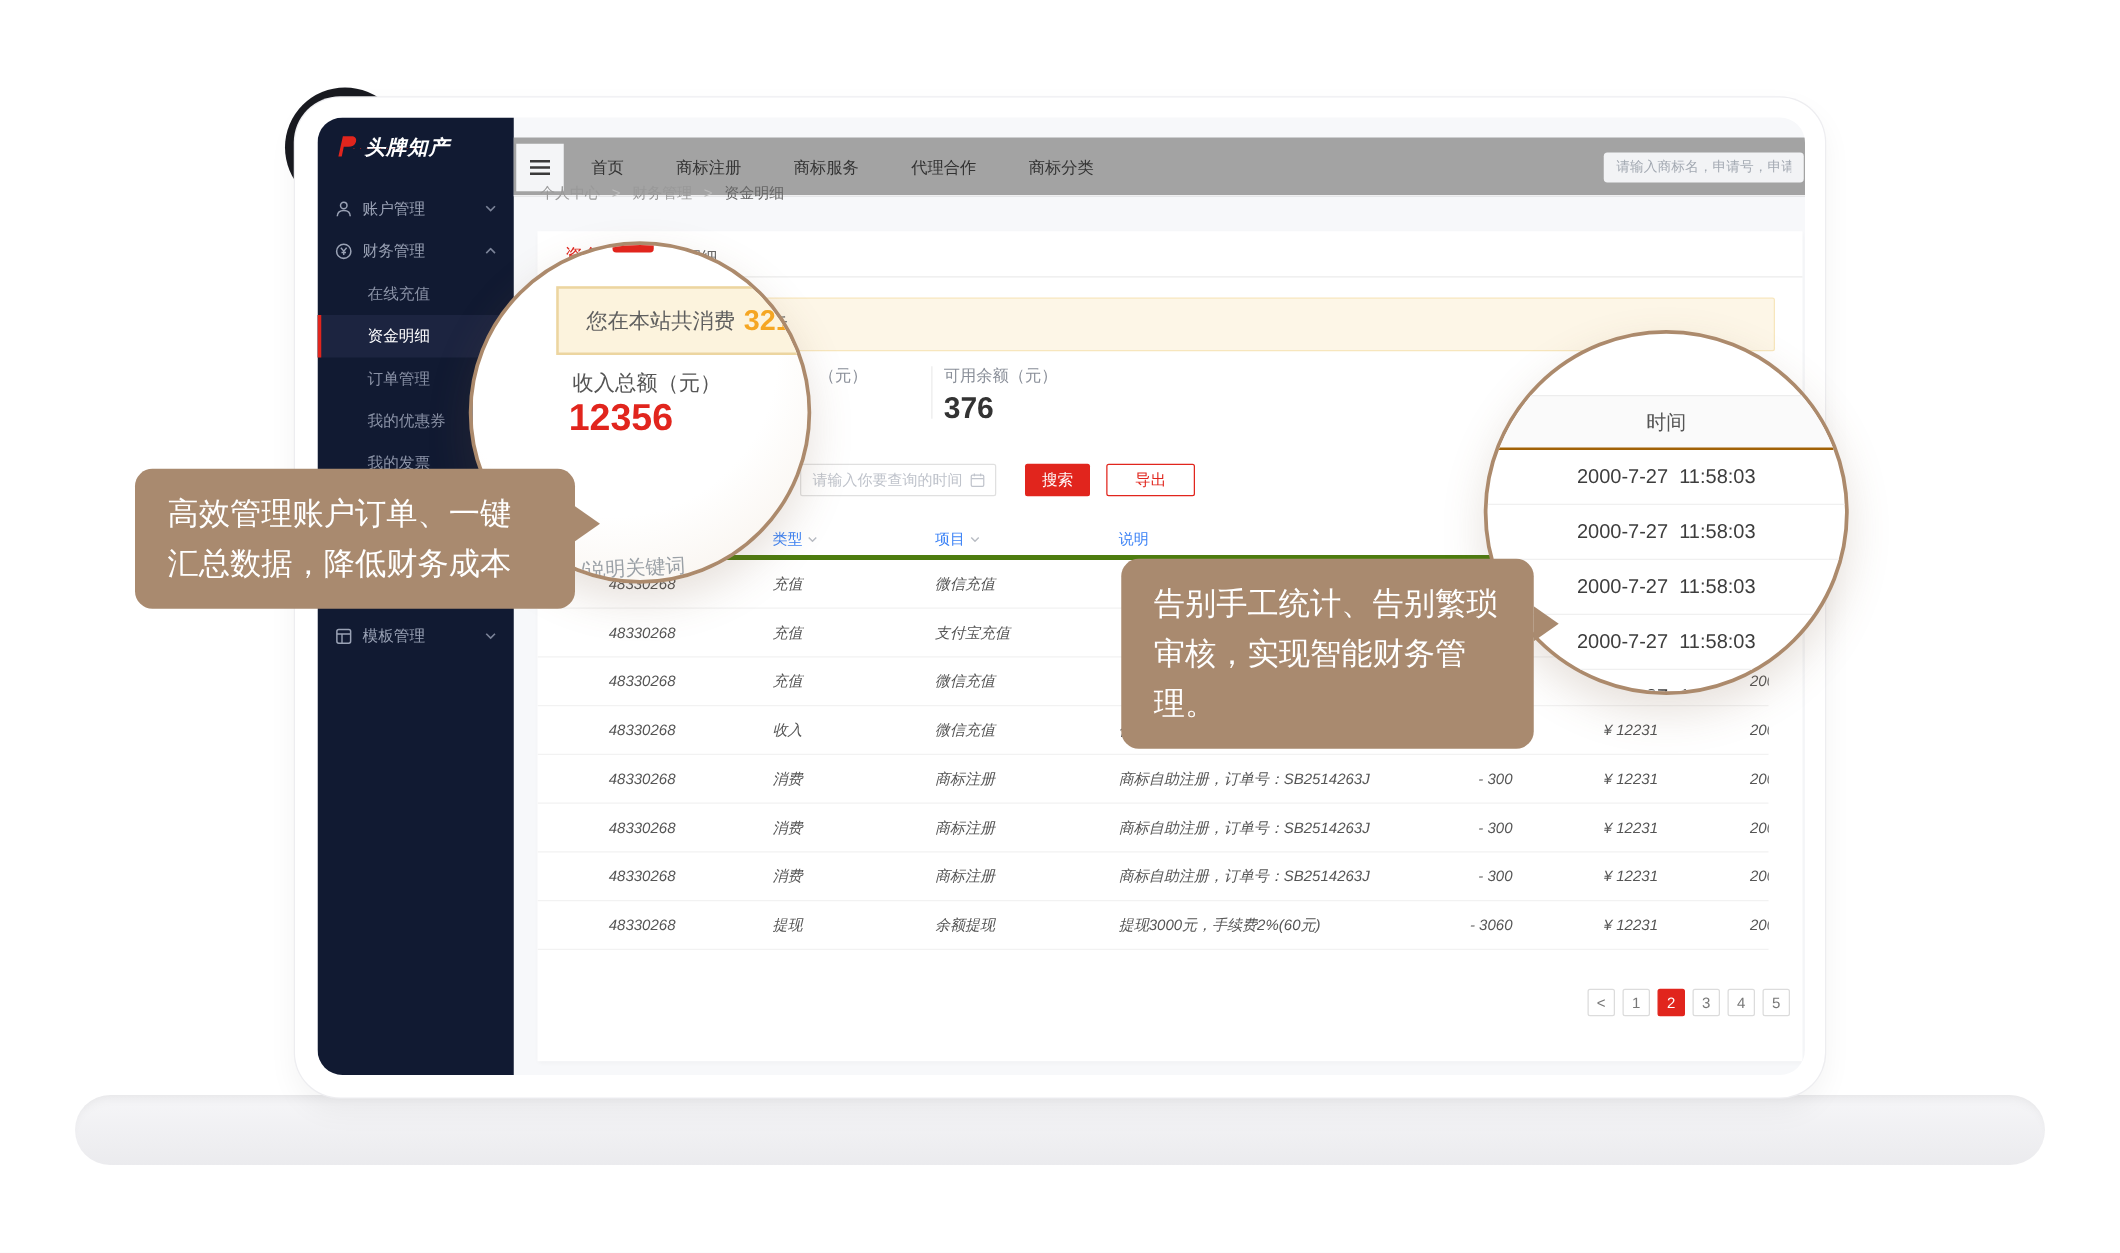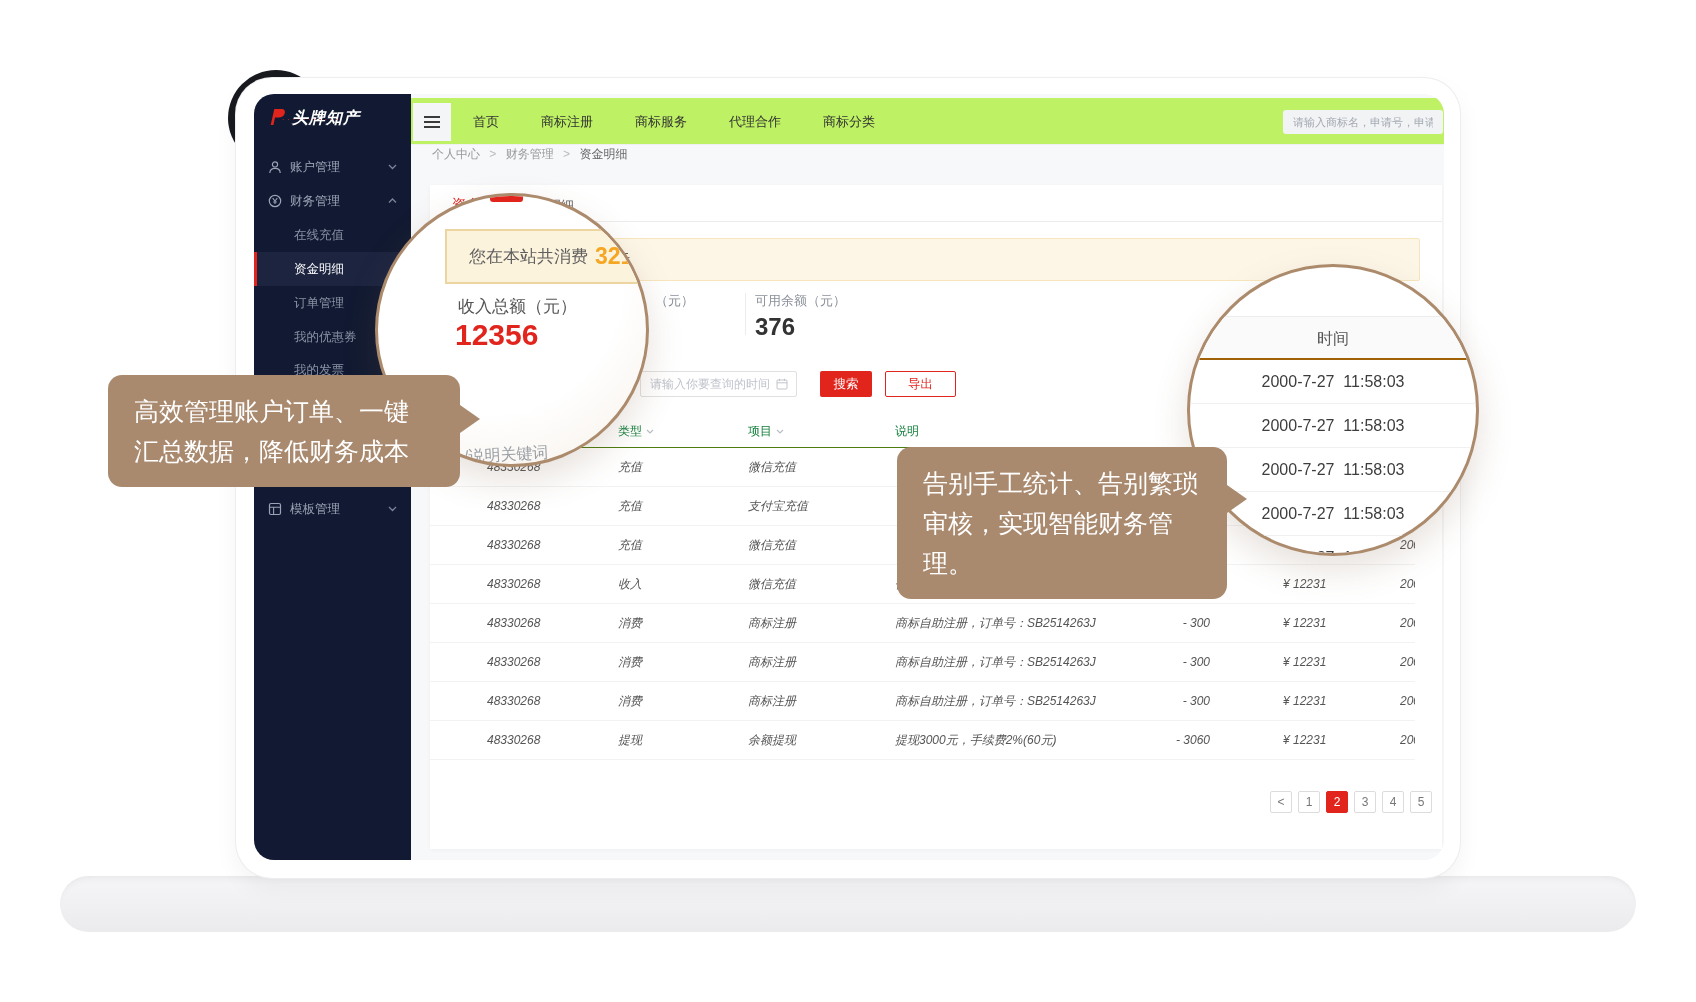--- a/index.html
+++ b/index.html
@@ -24,21 +24,21 @@
   .logo-dots { position:absolute; left:28px; top:22px; color:#e1251d; font-size:7px; letter-spacing:3px; }
   .s-item { position:absolute; left:0; width:157px; height:34px; display:flex; align-items:center;
             color:#9aa2b5; font-size:12.5px; cursor:pointer; }
   .s-item .ic { width:14px; height:14px; margin-left:14px; margin-right:8px; flex:none; }
   .s-item .chev { position:absolute; right:14px; width:9px; height:6px; }
   .s-sub { padding-left:40px; color:#8a92a6; }
   .s-active { background:#1c2440; color:#ffffff; }
   .s-active::before { content:""; position:absolute; left:0; top:0; bottom:0; width:3px; background:#e1251d; }
 
   
-  .nav { position:absolute; left:157px; right:0; top:4px; height:47px; background:#bef264; border-bottom:1px solid #f0f0f1; }
+  .nav { position:absolute; left:157px; right:0; top:16px; height:47px; background:#a3a3a3; border-bottom:1px solid #f0f0f1; }
   .burger { position:absolute; left:2px; top:5px; width:38px; height:38px; background:#f4f5f7;
             display:flex; flex-direction:column; justify-content:center; align-items:center; gap:3px; cursor:pointer; }
   .burger i { display:block; width:16px; height:2px; background:#3a3a3a; }
   .nav-items { position:absolute; left:62px; top:0; height:47px; display:flex; align-items:center; gap:42px;
                font-size:13px; color:#333; }
   .nav-items span { cursor:pointer; }
   .nav-search { position:absolute; left:872px; top:12px; width:160px; height:24px; background:#f2f3f5;
                 border:0; border-radius:3px; font-size:11px; color:#7c828c; padding:0 10px; outline:none; }
   .nav-search::placeholder { color:#a3a9b2; }
 
@@ -71,21 +71,21 @@
   .date-input { left:210px; width:157px; padding-right:26px; }
   .kw-input::placeholder, .date-input::placeholder { color:#bfc3cb; }
   .cal-icon { position:absolute; left:346px; top:193px; width:12px; height:12px; }
   .btn { position:absolute; top:186px; height:26px; border-radius:2px; font-size:12.5px; text-align:center;
          line-height:26px; cursor:pointer; }
   .btn-search { left:390px; width:52px; background:#e1251d; color:#fff; }
   .btn-export { left:455px; width:71px; background:#fff; color:#e1251d; border:1px solid #e1251d; line-height:24px; }
 
   
   .tablewrap { position:absolute; left:0; top:230px; width:985px; height:346px; overflow:hidden; }
-  .thead { position:relative; height:33px; border-bottom:1px solid #4d7c0f; font-size:12px; color:#15803d; }
+  .thead { position:relative; height:33px; border-bottom:4px solid #4d7c0f; font-size:12px; color:#3b82f6; }
   .trow  { position:relative; height:39px; border-bottom:1px solid #f2f2f2; font-size:12px; color:#555; }
   .cell { position:absolute; top:0; line-height:33px; white-space:nowrap; }
   .trow .cell { line-height:39px;font-style:italic; }
   .c1{left:57px;width:125px;} .c2{left:188px;width:110px;} .c3{left:318px;width:135px;}
   .c4{left:465px;width:262px;} .c5{left:700px;width:80px;text-align:right;}
   .c6{left:853px;width:75px;} .c7{left:970px;width:140px;white-space:pre;}
   .caret { display:inline-block; margin-left:4px; vertical-align:1px; }
 
   
   .pager { position:absolute; left:840px; top:606px; display:flex; gap:6px; }

